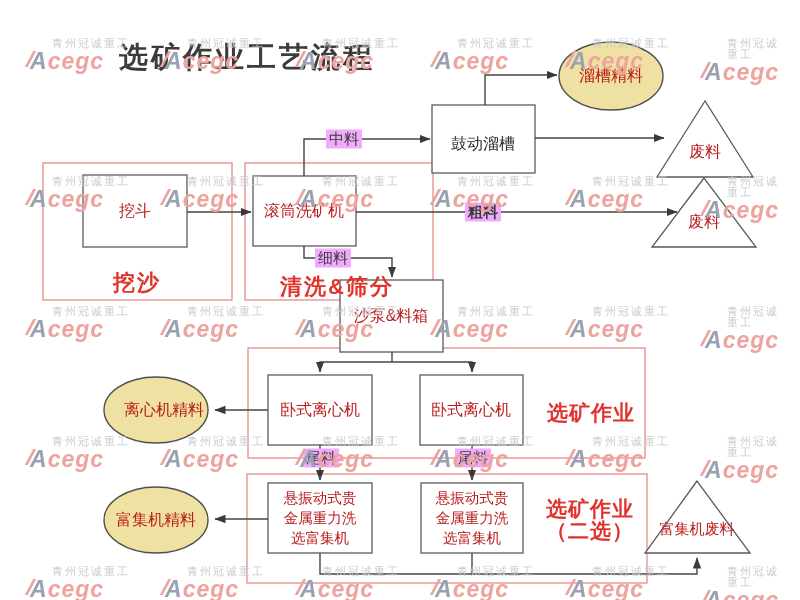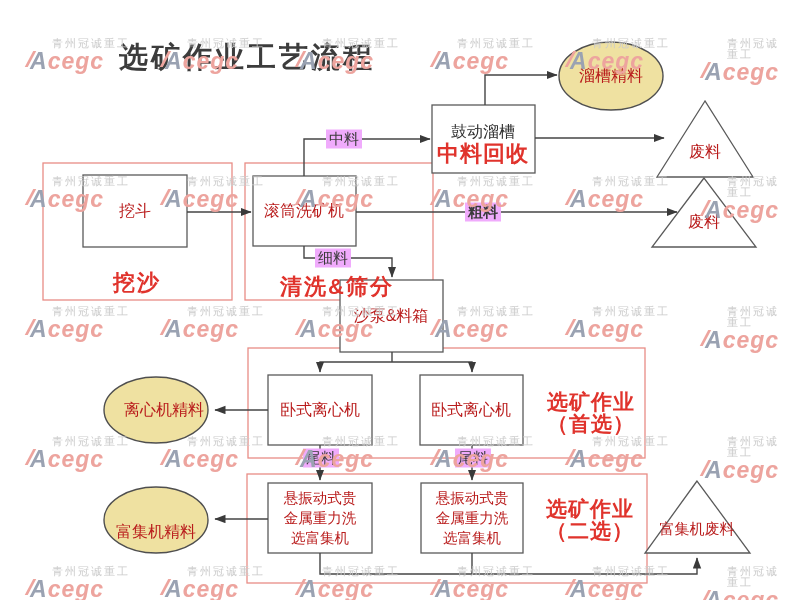--- a/index.html
+++ b/index.html
@@ -97,50 +97,48 @@
   </svg>
 
   <div class="labels">
     <h1 class="title">选矿作业工艺流程</h1>
 
     <div class="nlabel" style="left:135px;top:211px;">挖斗</div>
     <div class="nlabel" style="left:304px;top:211px;">滚筒洗矿机</div>
 
     <div class="stack" style="left:483px;top:144px;">
       <div class="l1">鼓动溜槽</div>
-      <div class="l2">中料回收</div>
     </div>
 
     <div class="nlabel" style="left:611px;top:76px;">溜槽精料</div>
     <div class="nlabel" style="left:705px;top:152px;">废料</div>
     <div class="nlabel" style="left:704px;top:222px;">废料</div>
     <div class="nlabel" style="left:391px;top:316px;">沙泵&amp;料箱</div>
     <div class="nlabel" style="left:320px;top:410px;">卧式离心机</div>
     <div class="nlabel" style="left:471px;top:410px;">卧式离心机</div>
     <div class="nlabel multiline" style="left:320px;top:518px;">悬振动式贵
 金属重力洗
 选富集机</div>
     <div class="nlabel multiline" style="left:472px;top:518px;">悬振动式贵
 金属重力洗
 选富集机</div>
     <div class="nlabel" style="left:164px;top:410px;">离心机精料</div>
-    <div class="nlabel" style="left:156px;top:532px;text-align:right;">富集机精料</div>
+    <div class="nlabel" style="left:156px;top:520px;text-align:right;">富集机精料</div>
     <div class="nlabel small" style="left:697px;top:529px;">富集机废料</div>
 
     <div class="elabel" style="left:344px;top:139px;">中料</div>
     <div class="elabel" style="left:483px;top:212px;font-weight:bold;">粗料</div>
     <div class="elabel" style="left:333px;top:258px;">细料</div>
     <div class="elabel" style="left:321px;top:458px;">尾料</div>
     <div class="elabel" style="left:473px;top:458px;">尾料</div>
 
     <div class="glabel" style="left:137px;top:283px;">挖沙</div>
     <div class="glabel" style="left:337px;top:287px;">清洗&amp;筛分</div>
     <div class="glabel two-line" style="left:591px;top:413px;">
       <div>选矿作业</div>
-      <div>（首选）</div>
     </div>
     <div class="glabel two-line" style="left:590px;top:520px;">
       <div>选矿作业</div>
       <div>（二选）</div>
     </div>
   </div>
 
   <div class="watermarks" id="wm-layer">
       <div class="wm-unit" style="left: 30px; top: 38px;">
         <div class="wm-company">青州冠诚重工</div>

